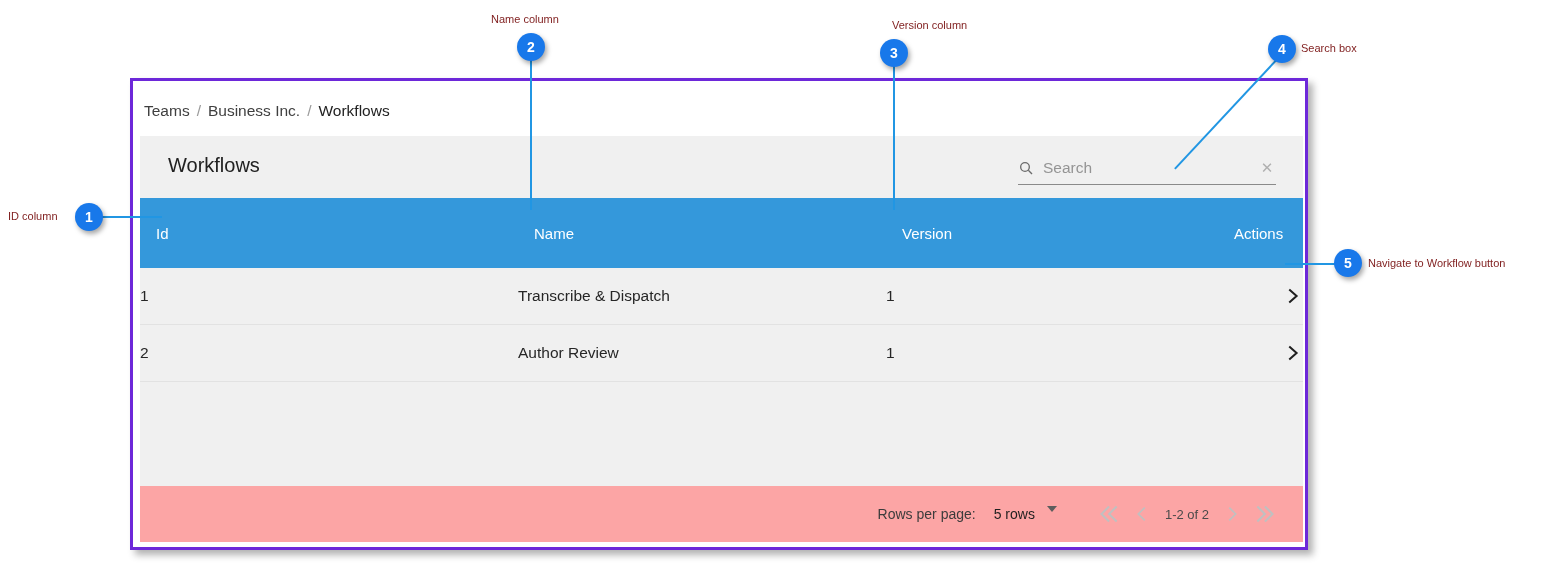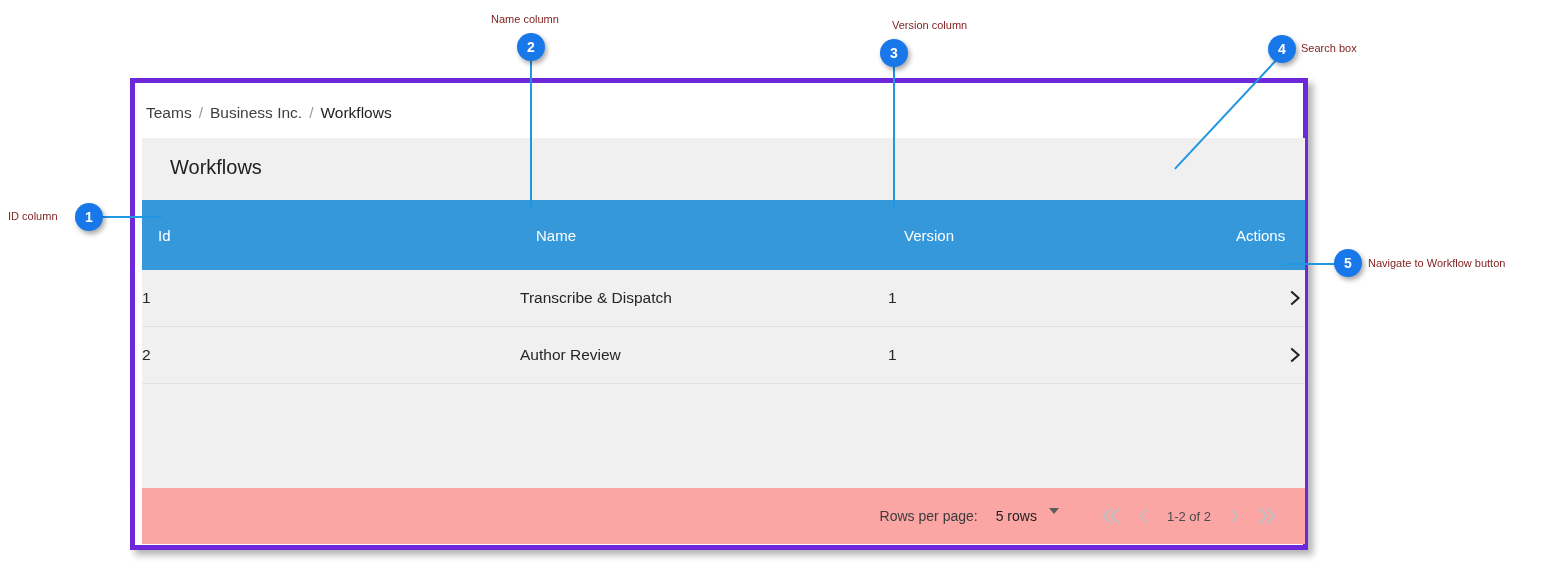--- a/index.html
+++ b/index.html
@@ -63,21 +63,21 @@
   }
 
   
   .app-window {
     position: absolute;
     left: 130px;
     top: 78px;
     width: 1178px;
     height: 472px;
     background: #ffffff;
-    border: 5px solid #6d28d9;
+    border: 3px solid #6d28d9;
     box-shadow: 5px 5px 7px rgba(0,0,0,0.30);
     box-sizing: border-box;
     z-index: 10;
   }
 
   .breadcrumb {
     position: absolute;
     left: 11px;
     top: 10px;
     height: 40px;
@@ -266,20 +266,30 @@
     <span class="crumb">Business Inc.</span>
     <span class="sep">/</span>
     <span class="crumb-current">Workflows</span>
   </div>
 
   <div class="card">
 
     <div class="card-toolbar">
       <div class="card-title">Workflows</div>
 
+      <div class="search-box">
+        <span class="search-icon">
+          <svg viewBox="0 0 24 24" width="16" height="16" fill="none" stroke="currentColor" stroke-width="2">
+            <circle cx="10.5" cy="10.5" r="6.5"></circle>
+            <line x1="15.5" y1="15.5" x2="21" y2="21"></line>
+          </svg>
+        </span>
+        <input class="search-input" type="text" placeholder="Search" style="">
+        <span class="search-clear">✕</span>
+      </div>
     </div>
 
     <table class="grid">
       <colgroup>
         <col class="col-id">
           <col class="col-name">
           <col class="col-ver">
           <col class="col-act">
       </colgroup>
       <thead>

